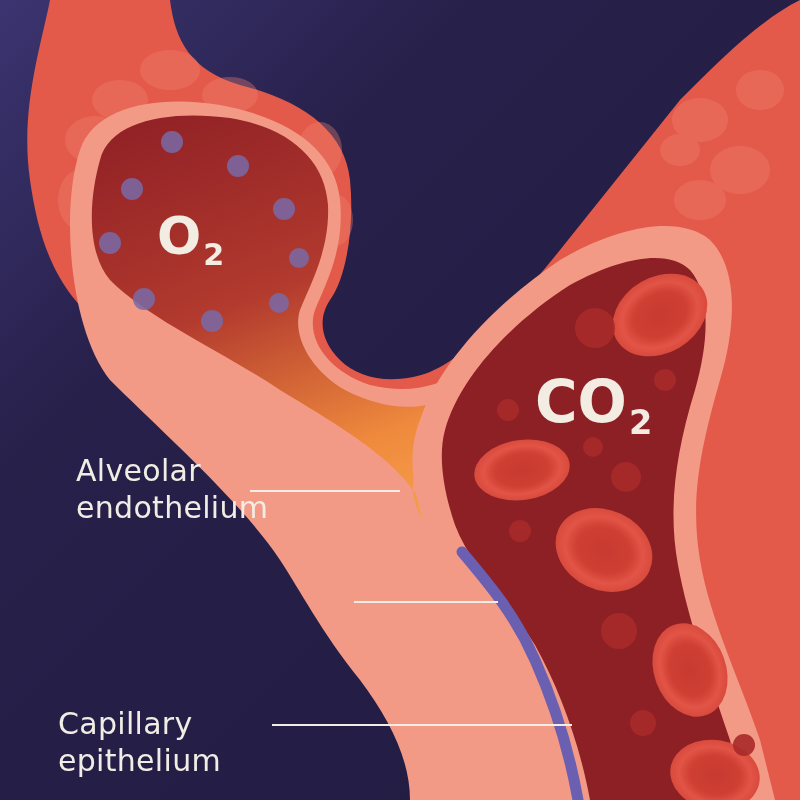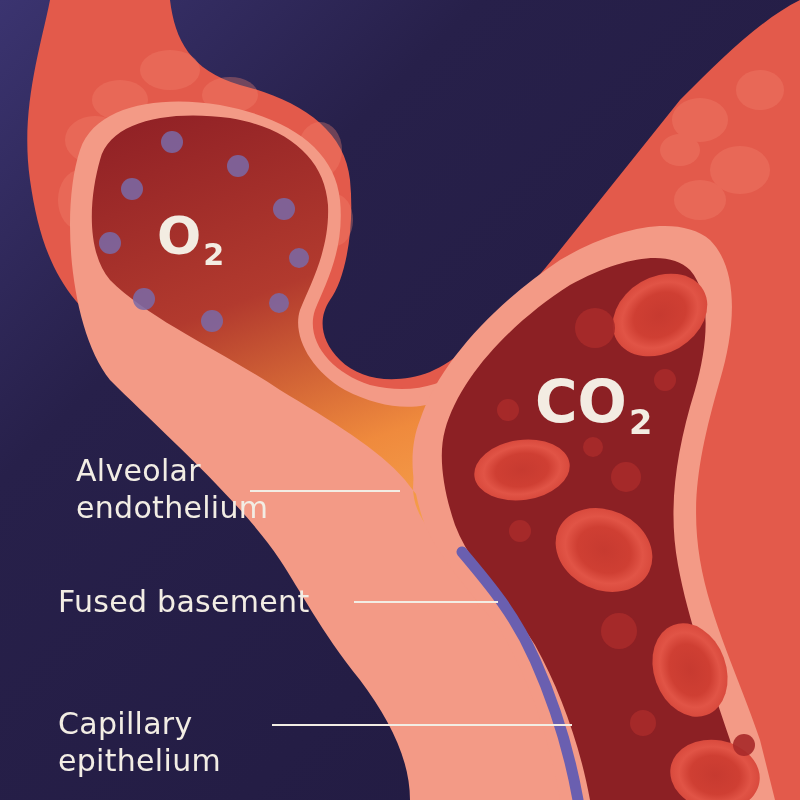--- a/index.html
+++ b/index.html
@@ -100,21 +100,20 @@
   <div class="gas" style="left:157px;top:206px;font-size:52px;"><span>O</span><sub>2</sub></div>
   <div class="gas" style="left:535px;top:368px;font-size:58px;"><span>CO</span><sub>2</sub></div>
 
   <div class="lbl" style="left:58px;top:452px;margin-left:18px;">
     <div>Alveolar</div>
     <div>endothelium</div>
   </div>
   <div class="leader" style="left:250px;top:490px;width:150px;"></div>
 
   <div class="lbl" style="left:58px;top:583px;">
-    <div>Fused basement</div>
   </div>
   <div class="leader" style="left:354px;top:601px;width:144px;"></div>
 
   <div class="lbl" style="left:58px;top:705px;">
     <div>Capillary</div>
     <div>epithelium</div>
   </div>
   <div class="leader" style="left:272px;top:724px;width:300px;"></div>
 </div>
 

